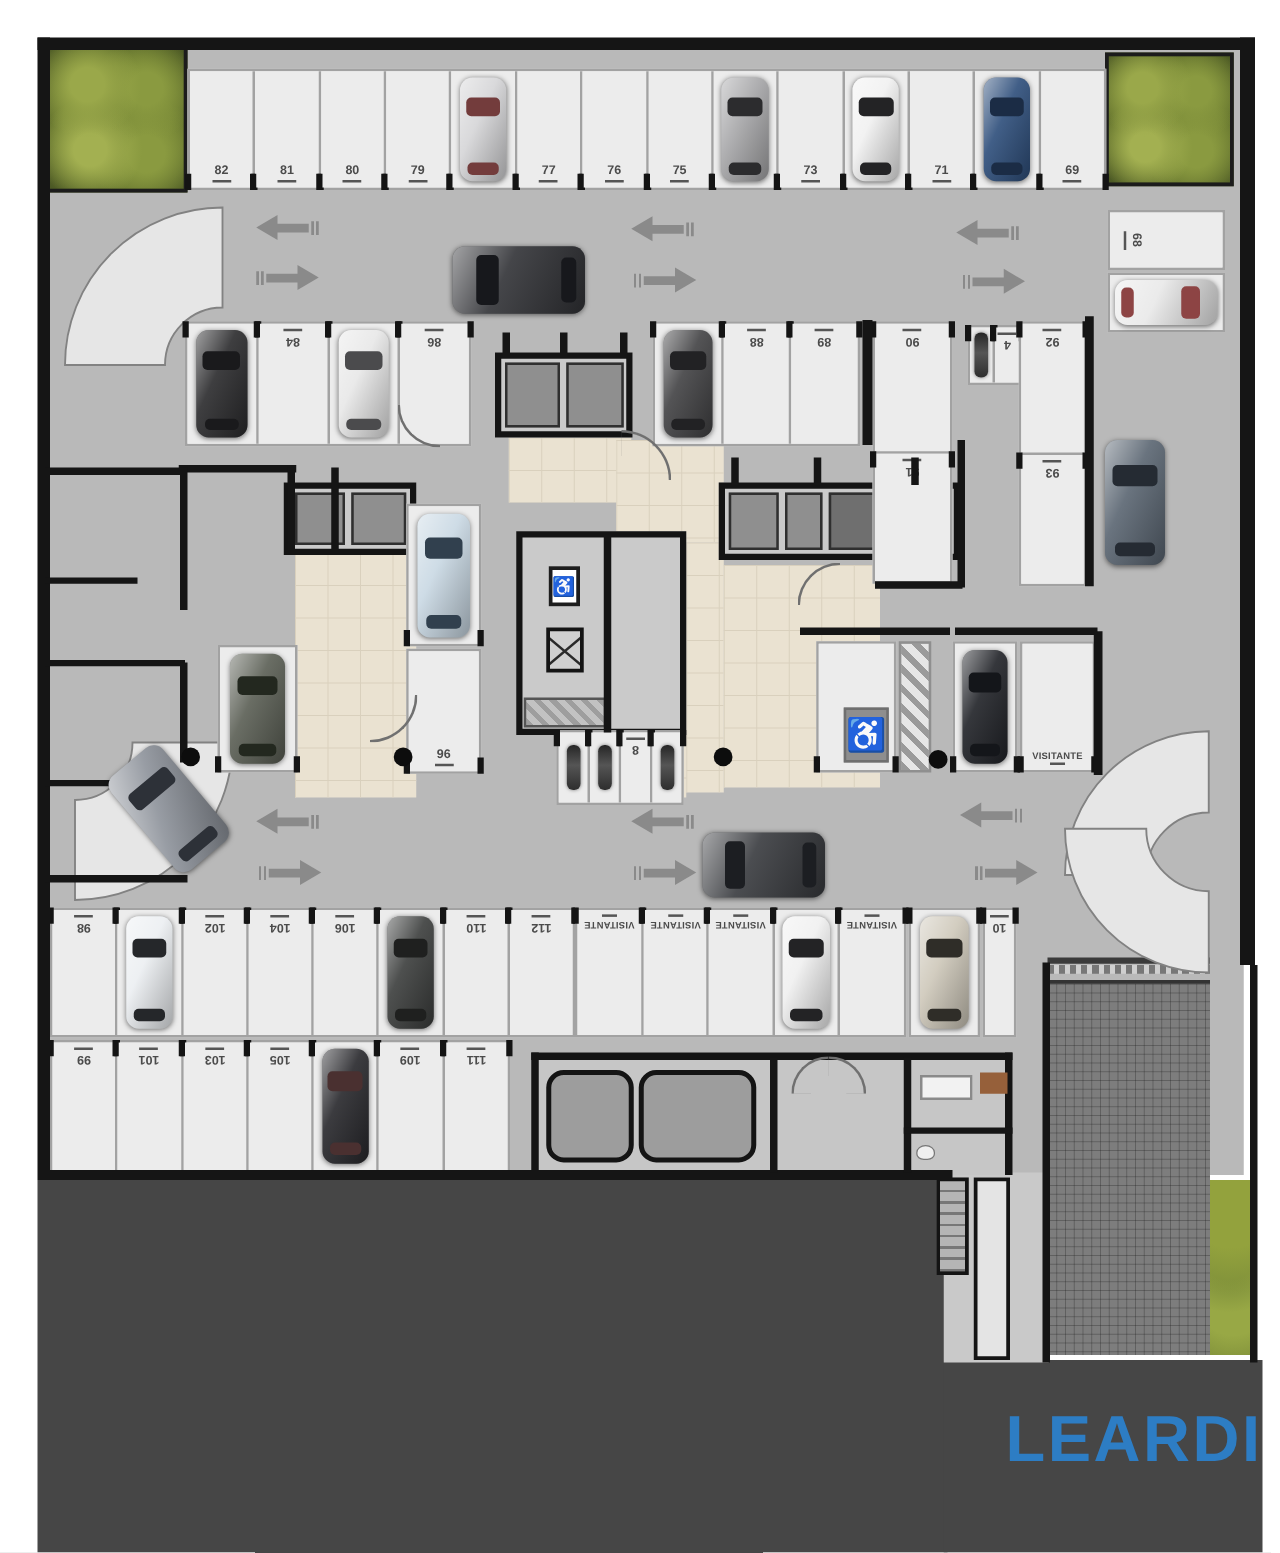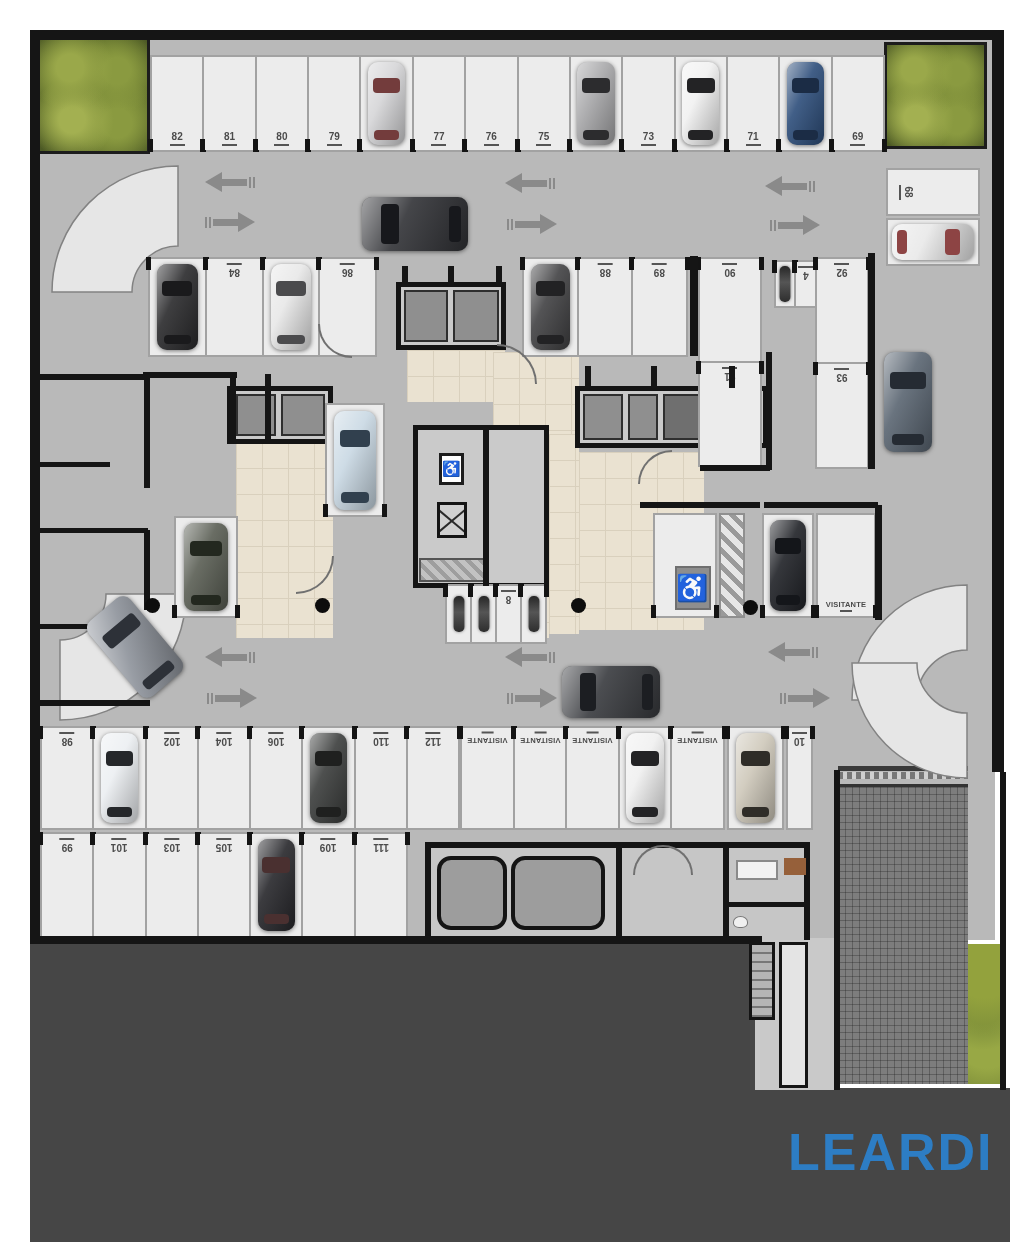--- a/index.html
+++ b/index.html
@@ -100,21 +100,21 @@
   .sign-el{position:absolute;background:#fff;border:3px solid #1d1d1d;color:#1d1d1d;
      display:flex;align-items:center;justify-content:center;font-size:15px;z-index:5;box-sizing:border-box;}
   .arc{position:absolute;z-index:5;box-sizing:border-box;}
   .q1{border-top:2px solid #707070;border-left:2px solid #707070;border-top-left-radius:100%;}
   .q2{border-top:2px solid #707070;border-right:2px solid #707070;border-top-right-radius:100%;}
   .q3{border-bottom:2px solid #707070;border-left:2px solid #707070;border-bottom-left-radius:100%;}
   .q4{border-bottom:2px solid #707070;border-right:2px solid #707070;border-bottom-right-radius:100%;}
 
   .logo{position:absolute;left:788px;top:1124px;width:222px;z-index:6;}
   .logo .l1{font-size:20px;letter-spacing:2.5px;color:#7ba6d9;}
-  .logo .l2{font-size:52px;font-weight:bold;letter-spacing:2px;color:#2d7dc4;line-height:1;margin-top:2px;}
+  .logo .l2{font-size:52px;font-weight:bold;letter-spacing:2px;color:#2d7dc4;line-height:1;margin-top:2px;text-align:right;}
 </style>
 </head>
 <body>
 
 <div id="plan">
   <svg class="curves" width="1024" height="1242" viewBox="0 0 1024 1242">
     <path d="M 178 166 A 126 126 0 0 0 52 292 L 132 292 A 46 46 0 0 1 178 246 Z" fill="#e6e6e6" stroke="#828282" stroke-width="1.5"></path>
     <path d="M 186 594 A 126 126 0 0 1 60 720 L 60 640 A 46 46 0 0 0 106 594 Z" fill="#e6e6e6" stroke="#828282" stroke-width="1.5"></path>
     <path d="M 852 700 A 115 115 0 0 1 967 585 L 967 650 A 50 50 0 0 0 917 700 Z" fill="#e6e6e6" stroke="#828282" stroke-width="1.5"></path>
     <path d="M 852 663 A 115 115 0 0 0 967 778 L 967 713 A 50 50 0 0 1 917 663 Z" fill="#e6e6e6" stroke="#828282" stroke-width="1.5"></path>
@@ -330,20 +330,25 @@
       </div>
     </div>
     <div class="srow lab-b" style="left: 325px; top: 403px; width: 60px; height: 114px;">
       <div class="stall">
         <div class="car v" style="background: rgb(202, 217, 228); inset: 5% 13%;">
           <div class="g" style="left: 13%; right: 13%; top: 20%; height: 17%; background: rgb(49, 64, 78);"></div>
           <div class="g" style="left: 16%; right: 16%; bottom: 7%; height: 11%; background: rgb(49, 64, 78);"></div>
         </div>
       </div>
     </div>
+    <div class="srow lab-b" style="left: 325px; top: 519px; width: 60px; height: 100px;">
+      <div class="stall">
+        <div class="num">96<i></i></div>
+      </div>
+    </div>
     <div class="srow lab-b" style="left: 653px; top: 513px; width: 64px; height: 105px;">
       <div class="stall"></div>
     </div>
     <div class="srow lab-b" style="left: 762px; top: 513px; width: 52px; height: 105px;">
       <div class="stall">
         <div class="car v" style="background: rgb(36, 38, 43); inset: 5% 13%;">
           <div class="g" style="left: 13%; right: 13%; top: 20%; height: 17%; background: rgb(20, 22, 26);"></div>
           <div class="g" style="left: 16%; right: 16%; bottom: 7%; height: 11%; background: rgb(20, 22, 26);"></div>
         </div>
       </div>

